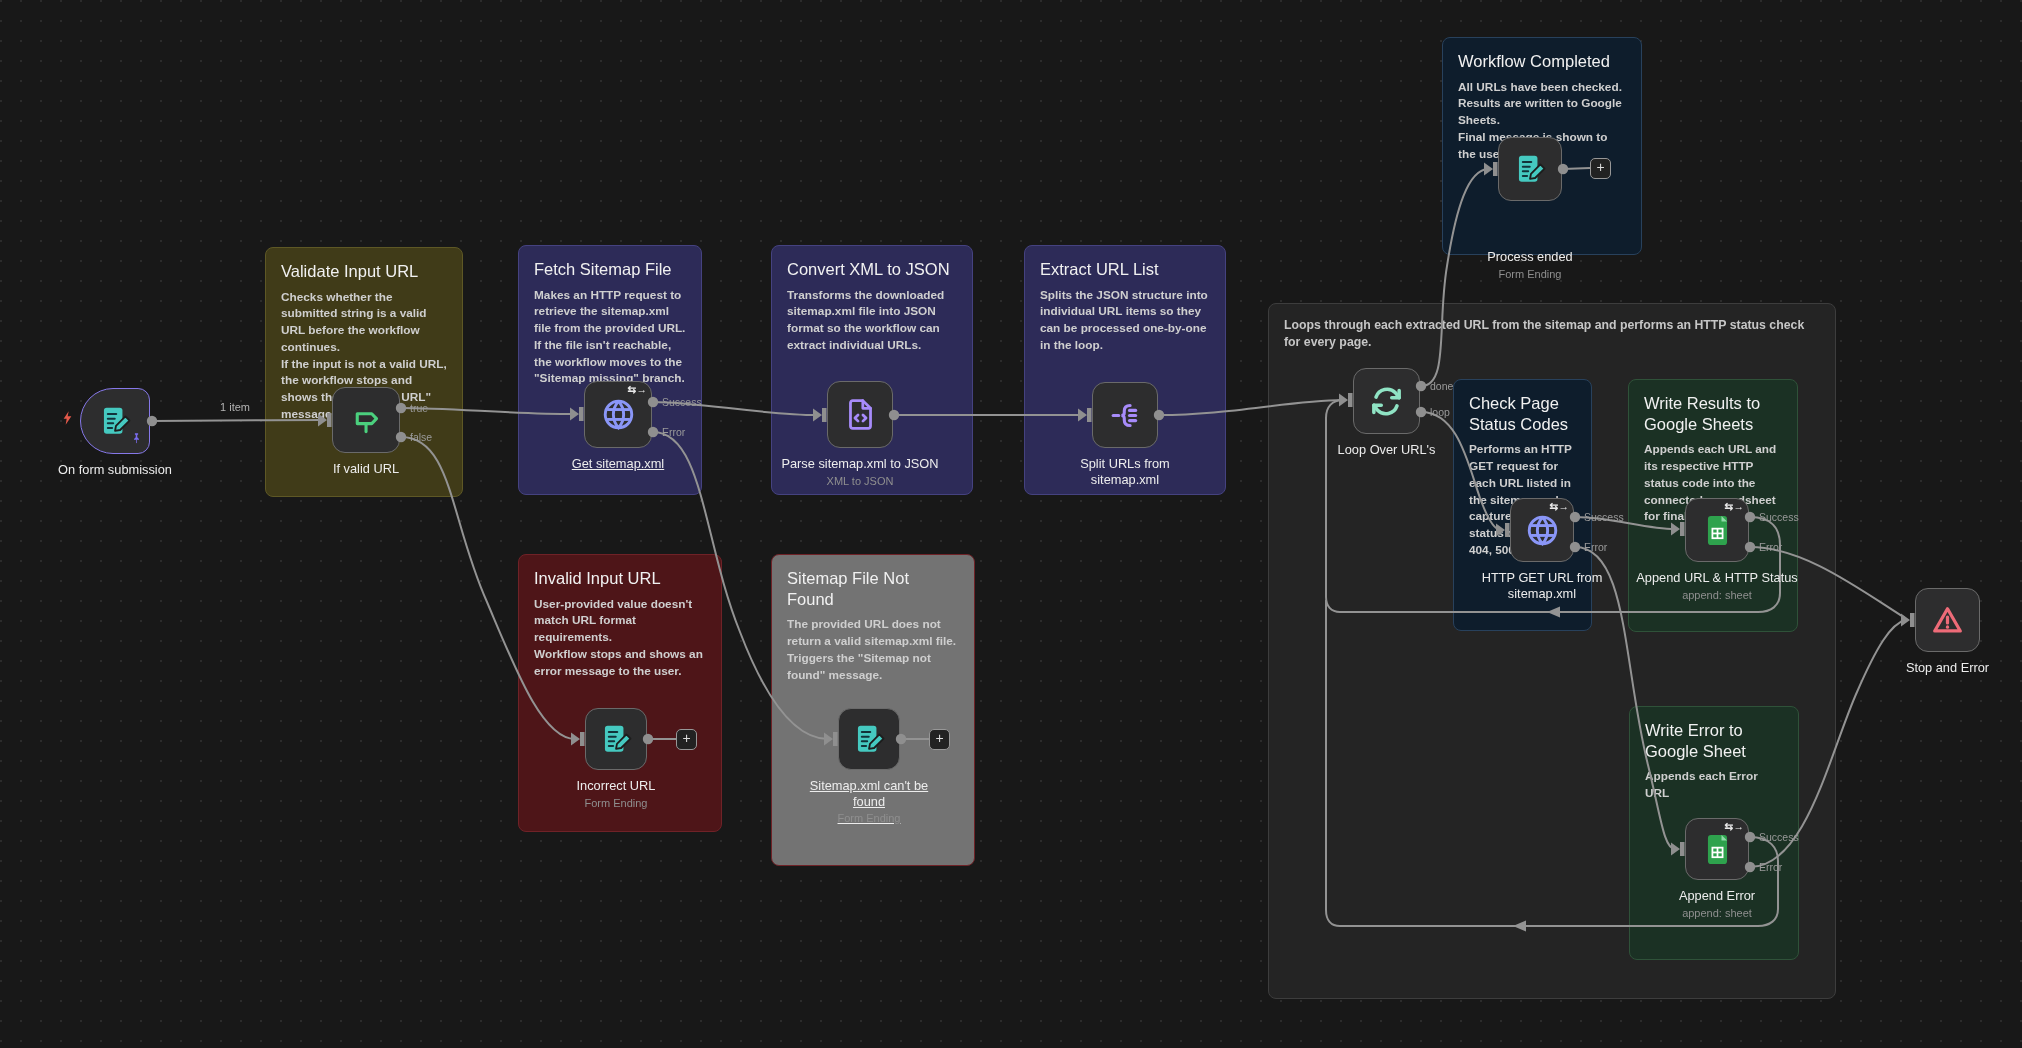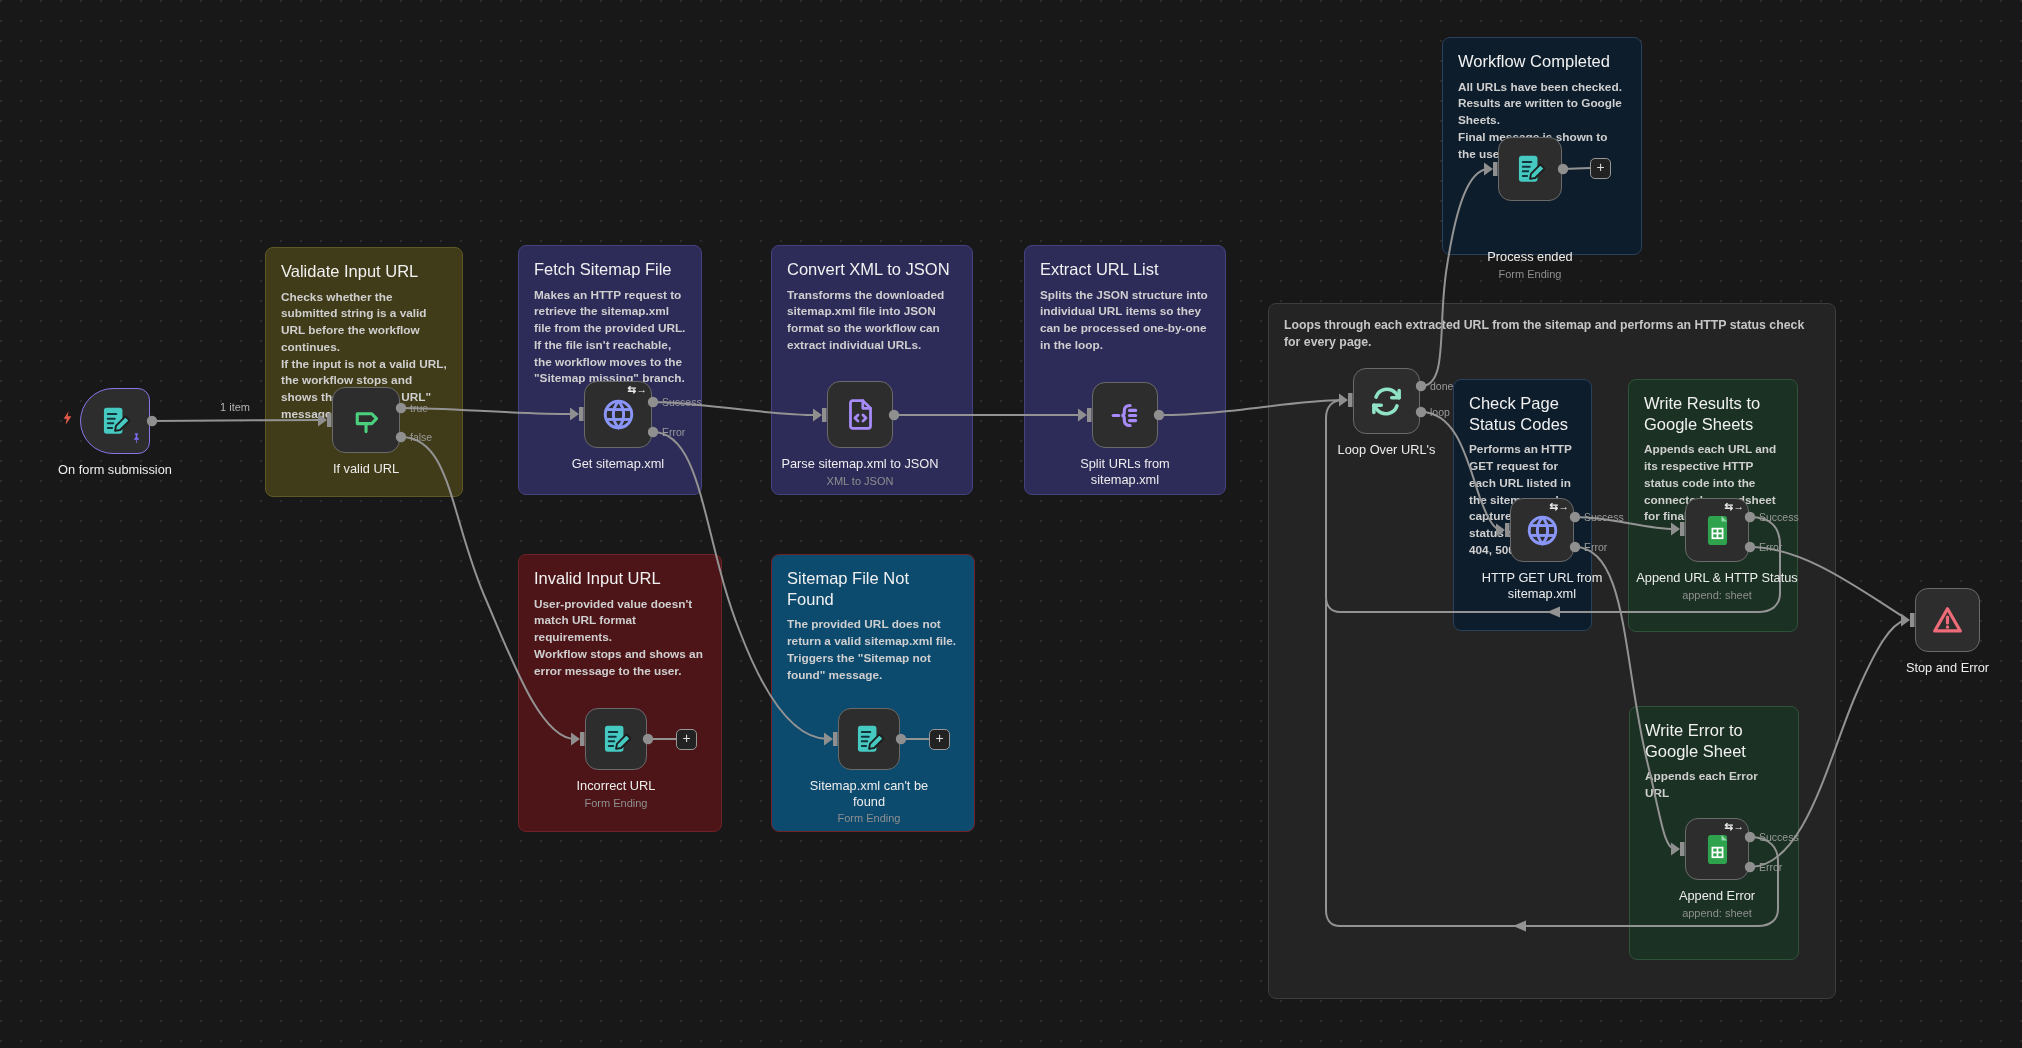--- a/index.html
+++ b/index.html
@@ -113,21 +113,21 @@
 <div class="note" style="left: 1442px; top: 37px; width: 200px; height: 218px; background: rgb(14, 29, 44); border: 1px solid rgb(40, 65, 92);">
     <h3>Workflow Completed</h3>
     <p>All URLs have been checked. Results are written to Google Sheets.</p>
     <p>Final message is shown to the user.</p>
   </div>
 <div class="note" style="left: 518px; top: 554px; width: 204px; height: 278px; background: rgb(78, 21, 24); border: 1px solid rgb(111, 34, 39);">
     <h3>Invalid Input URL</h3>
     <p>User-provided value doesn't match URL format requirements.</p>
     <p>Workflow stops and shows an error message to the user.</p>
   </div>
-<div class="note" style="left: 771px; top: 554px; width: 204px; height: 278px; background: #0c4a6e; border: 1px solid rgb(111, 34, 39);">
+<div class="note" style="left: 771px; top: 554px; width: 204px; height: 312px; background: #737373; border: 1px solid rgb(111, 34, 39);">
     <h3>Sitemap File Not Found</h3>
     <p>The provided URL does not return a valid sitemap.xml file.</p>
     <p>Triggers the "Sitemap not found" message.</p>
   </div>
 <div class="note" style="left: 1453px; top: 379px; width: 139px; height: 252px; background: rgb(14, 29, 44); border: 1px solid rgb(40, 65, 92);">
     <h3>Check Page Status Codes</h3>
     <p>Performs an HTTP GET request for each URL listed in the sitemap and captures the status code (200, 404, 500, etc.).</p>
   </div>
 <div class="note" style="left: 1628px; top: 379px; width: 170px; height: 253px; background: rgb(27, 49, 36); border: 1px solid rgb(47, 82, 57);">
     <h3>Write Results to Google Sheets</h3>
@@ -177,21 +177,21 @@
     <svg width="37" height="37" viewBox="0 0 24 24" fill="none">
       <g stroke="#8a96f7" stroke-width="1.9">
         <circle cx="12" cy="12" r="8.6"></circle>
         <path d="M12 3.4 a12.8 12.8 0 0 1 0 17.2 a12.8 12.8 0 0 1 0-17.2"></path>
         <line x1="4.6" y1="8.8" x2="19.4" y2="8.8"></line>
         <line x1="4.6" y1="15.2" x2="19.4" y2="15.2"></line>
       </g>
     </svg>
     <div class="retrybadge">⇆ →</div>
   </div>
-<div class="nlabel" style="left: 543px; top: 456px; width: 150px;">
+<div class="nlabel" style="left: 543px; top: 456px; width: 150px; text-decoration: underline;">
     <div>Get sitemap.xml</div>
   </div>
 <div class="portlabel" style="left: 662px; top: 396px;">Success</div>
 <div class="portlabel" style="left: 662px; top: 426px;">Error</div>
 <div class="gnode" style="left: 827px; top: 381px; width: 66px; height: 67px;">
     <svg width="37" height="37" viewBox="0 0 24 24" fill="none">
       <g stroke="#a78bfa" stroke-width="1.8" stroke-linejoin="round" stroke-linecap="round">
         <path d="M13.5 3H7a1.5 1.5 0 0 0-1.5 1.5v15A1.5 1.5 0 0 0 7 21h10a1.5 1.5 0 0 0 1.5-1.5V8z"></path>
         <polyline points="13.5 3 13.5 8 18.5 8"></polyline>
         <polyline points="10.4 12.3 8.4 14.3 10.4 16.3"></polyline>
@@ -323,21 +323,21 @@
         <g stroke="#12333a" stroke-width="1.3" stroke-linecap="round">
           <line x1="7" y1="7.2" x2="12.5" y2="7.2"></line>
         <line x1="7" y1="10.2" x2="11.5" y2="10.2"></line>
           <line x1="7" y1="13.2" x2="10.5" y2="13.2"></line>
         <line x1="7" y1="16.2" x2="9.8" y2="16.2"></line>
       </g>
         <path d="M12.3 14.8 l6.1-6.1 2.7 2.7-6.1 6.1-3.3 0.6z" fill="#45c9c0" stroke="#1d1d1d" stroke-width="1.2" stroke-linejoin="round"></path>
     </svg>
   </div>
 <div class="plusbtn" style="left: 929px; top: 729px;">+</div>
-<div class="nlabel" style="left: 793px; top: 778px; width: 152px;">
+<div class="nlabel" style="left: 793px; top: 778px; width: 152px; text-decoration: underline;">
     <div>Sitemap.xml can't be found</div>
     <div class="sublabel">Form Ending</div>
   </div>
 <div class="gnode" style="left: 1915px; top: 588px; width: 65px; height: 64px;">
     <svg width="37" height="37" viewBox="0 0 24 24" fill="none">
       <g stroke="#ee6b78" stroke-width="2.1" stroke-linejoin="round" stroke-linecap="round">
         <path d="M12 4.4 L20.3 18.8 H3.7 Z"></path>
         <line x1="12" y1="9.8" x2="12" y2="13.6"></line>
         <line x1="12" y1="16.2" x2="12" y2="16.3"></line>
       </g>

